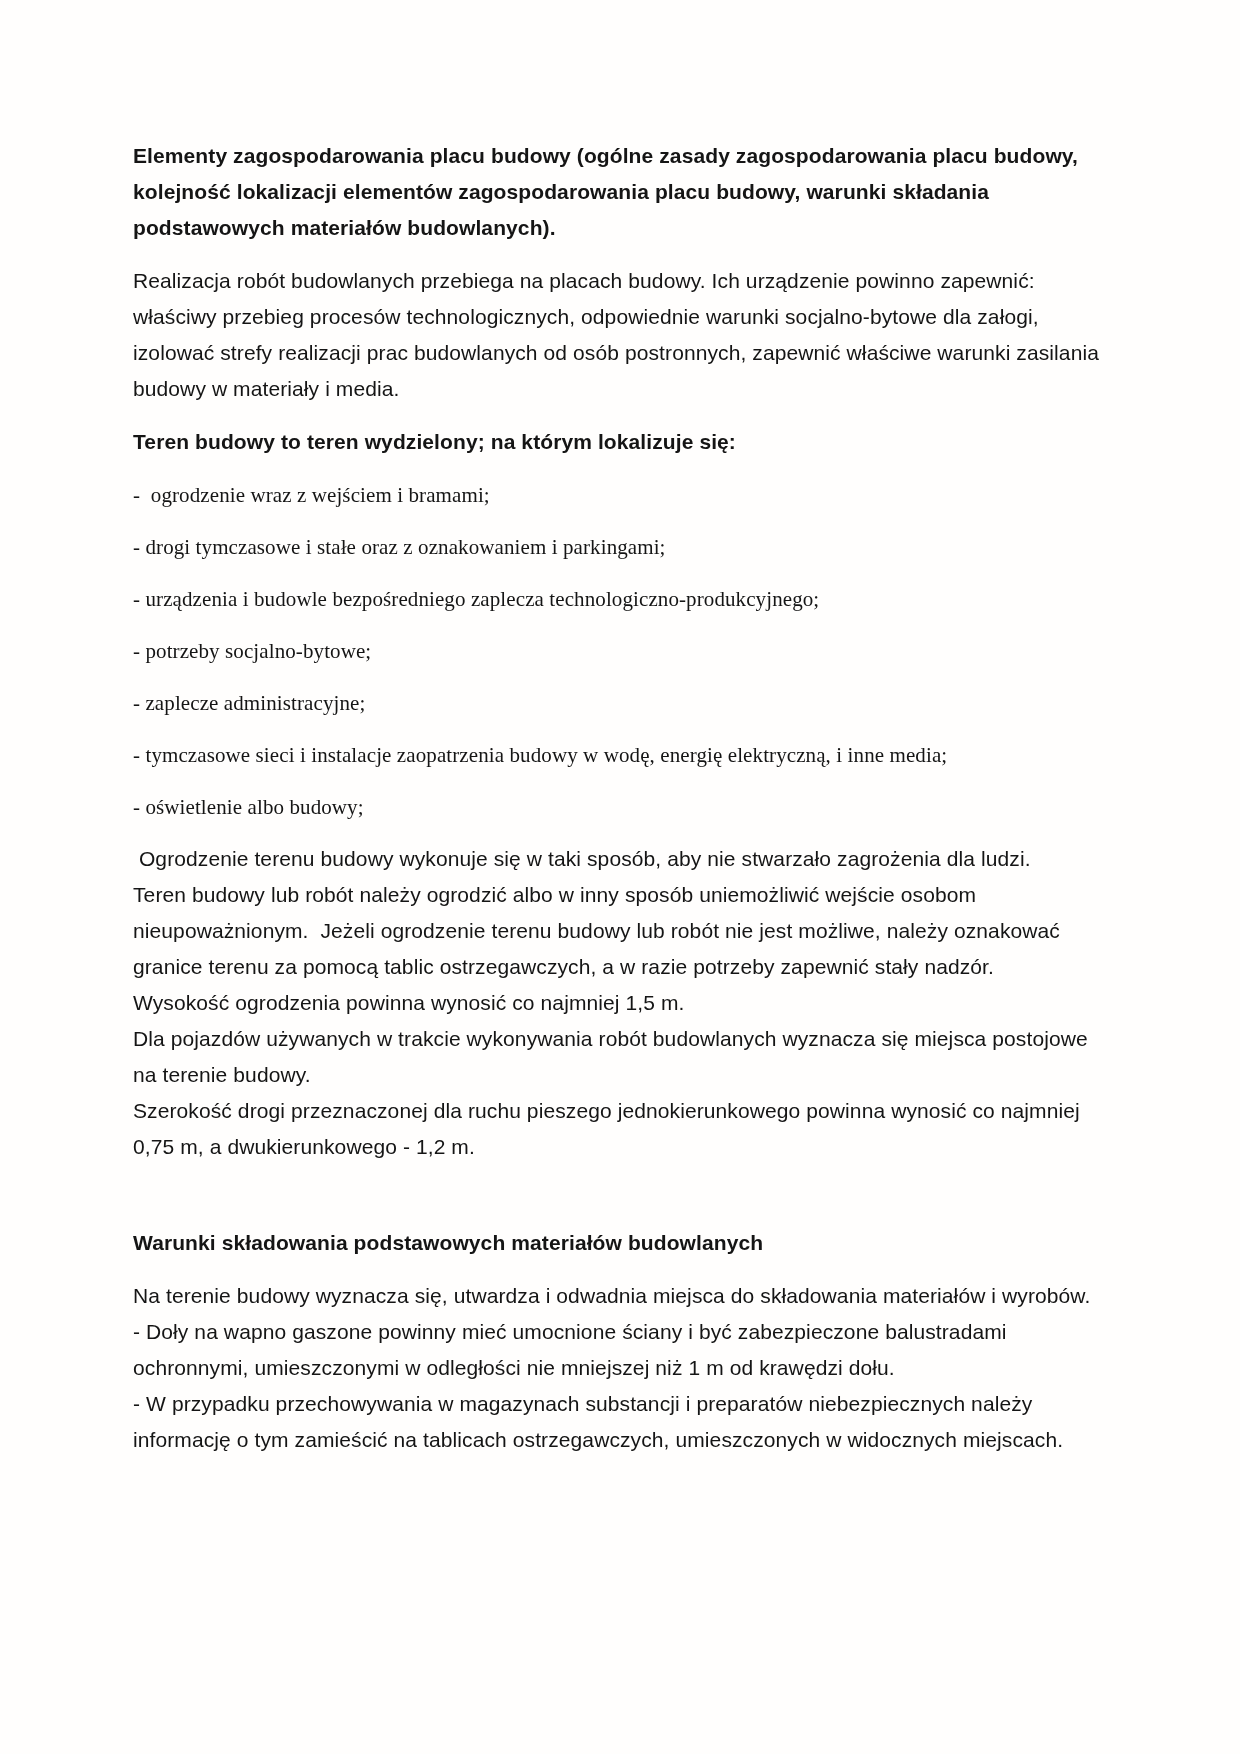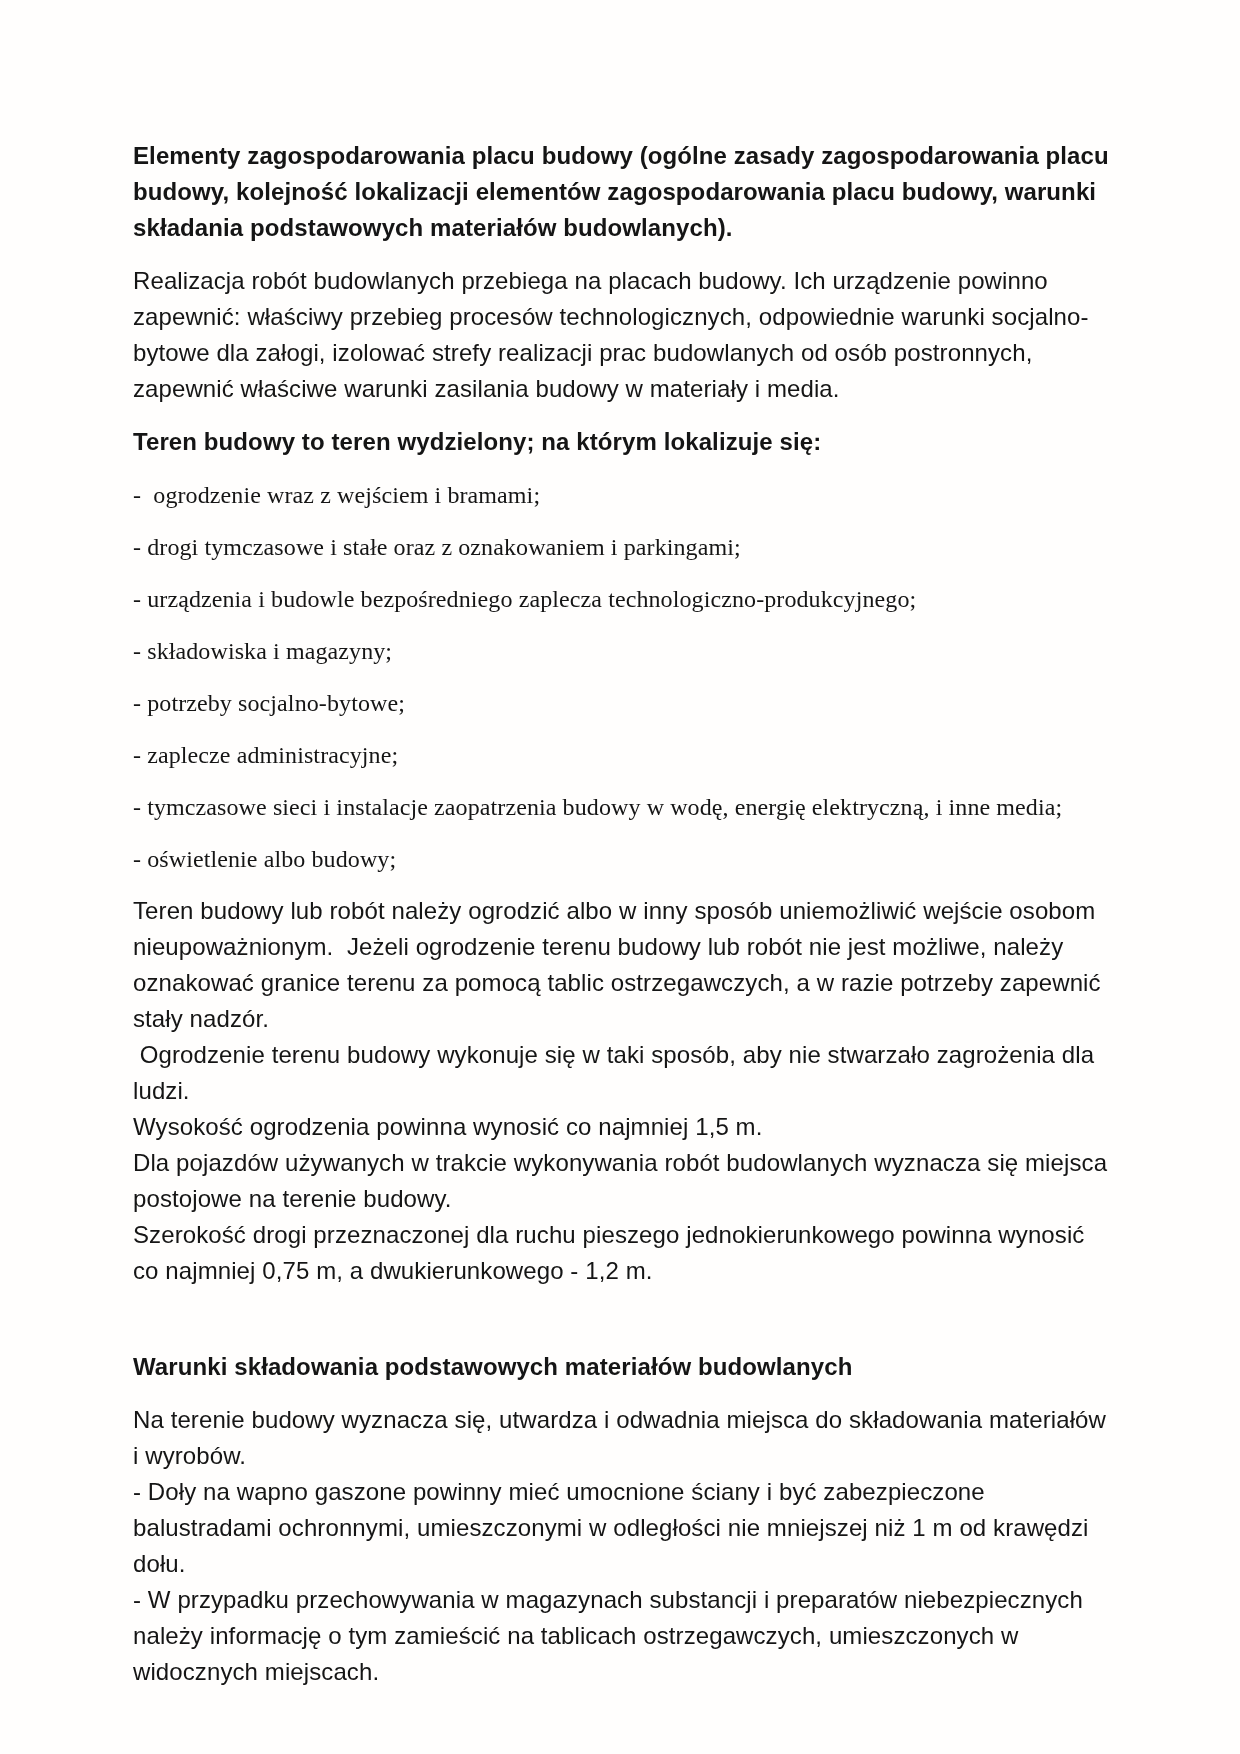--- a/index.html
+++ b/index.html
@@ -18,21 +18,21 @@
     overflow: hidden;
     box-sizing: border-box;
   }
   .content {
     position: absolute;
     left: 133px;
     top: 138px;
     width: 976px;
   }
   .txt {
-    font-size: 24px;
+    font-size: 21px;
     line-height: 36px;
     white-space: pre-wrap;
     margin: 0;
     letter-spacing: 0.1px;
   }
   .bold {
     font-weight: bold;
   }
   .mb {
     margin-bottom: 17px;
@@ -57,30 +57,29 @@
     <p class="txt bold mb">Elementy zagospodarowania placu budowy (ogólne zasady zagospodarowania placu budowy, kolejność lokalizacji elementów zagospodarowania placu budowy, warunki składania podstawowych materiałów budowlanych).</p>
 
     <p class="txt mb">Realizacja robót budowlanych przebiega na placach budowy. Ich urządzenie powinno zapewnić: właściwy przebieg procesów technologicznych, odpowiednie warunki socjalno-bytowe dla załogi, izolować strefy realizacji prac budowlanych od osób postronnych, zapewnić właściwe warunki zasilania budowy w materiały i media.</p>
 
     <p class="txt bold mb">Teren budowy to teren wydzielony; na którym lokalizuje się:</p>
 
     <div>
       <p class="txt list-item">-  ogrodzenie wraz z wejściem i bramami;</p>
       <p class="txt list-item">- drogi tymczasowe i stałe oraz z oznakowaniem i parkingami;</p>
       <p class="txt list-item">- urządzenia i budowle bezpośredniego zaplecza technologiczno-produkcyjnego;</p>
-      <p class="txt list-item">- składowiska i magazyny;</p>
       <p class="txt list-item">- potrzeby socjalno-bytowe;</p>
       <p class="txt list-item">- zaplecze administracyjne;</p>
       <p class="txt list-item">- tymczasowe sieci i instalacje zaopatrzenia budowy w wodę, energię elektryczną, i inne media;</p>
       <p class="txt list-item">- oświetlenie albo budowy;</p>
     </div>
 
     <div class="mb">
+      <div class="txt flow-line"> Ogrodzenie terenu budowy wykonuje się w taki sposób, aby nie stwarzało zagrożenia dla ludzi.</div>
       <div class="txt flow-line">Teren budowy lub robót należy ogrodzić albo w inny sposób uniemożliwić wejście osobom nieupoważnionym.  Jeżeli ogrodzenie terenu budowy lub robót nie jest możliwe, należy oznakować granice terenu za pomocą tablic ostrzegawczych, a w razie potrzeby zapewnić stały nadzór.</div>
-      <div class="txt flow-line"> Ogrodzenie terenu budowy wykonuje się w taki sposób, aby nie stwarzało zagrożenia dla ludzi.</div>
       <div class="txt flow-line">Wysokość ogrodzenia powinna wynosić co najmniej 1,5 m.</div>
       <div class="txt flow-line">Dla pojazdów używanych w trakcie wykonywania robót budowlanych wyznacza się miejsca postojowe na terenie budowy.</div>
       <div class="txt flow-line">Szerokość drogi przeznaczonej dla ruchu pieszego jednokierunkowego powinna wynosić co najmniej 0,75 m, a dwukierunkowego - 1,2 m.</div>
     </div>
 
     <p class="txt bold mb storage-heading">Warunki składowania podstawowych materiałów budowlanych</p>
 
     <div>
       <div class="txt flow-line">Na terenie budowy wyznacza się, utwardza i odwadnia miejsca do składowania materiałów i wyrobów.</div>
       <div class="txt flow-line">- Doły na wapno gaszone powinny mieć umocnione ściany i być zabezpieczone balustradami ochronnymi, umieszczonymi w odległości nie mniejszej niż 1 m od krawędzi dołu.</div>

